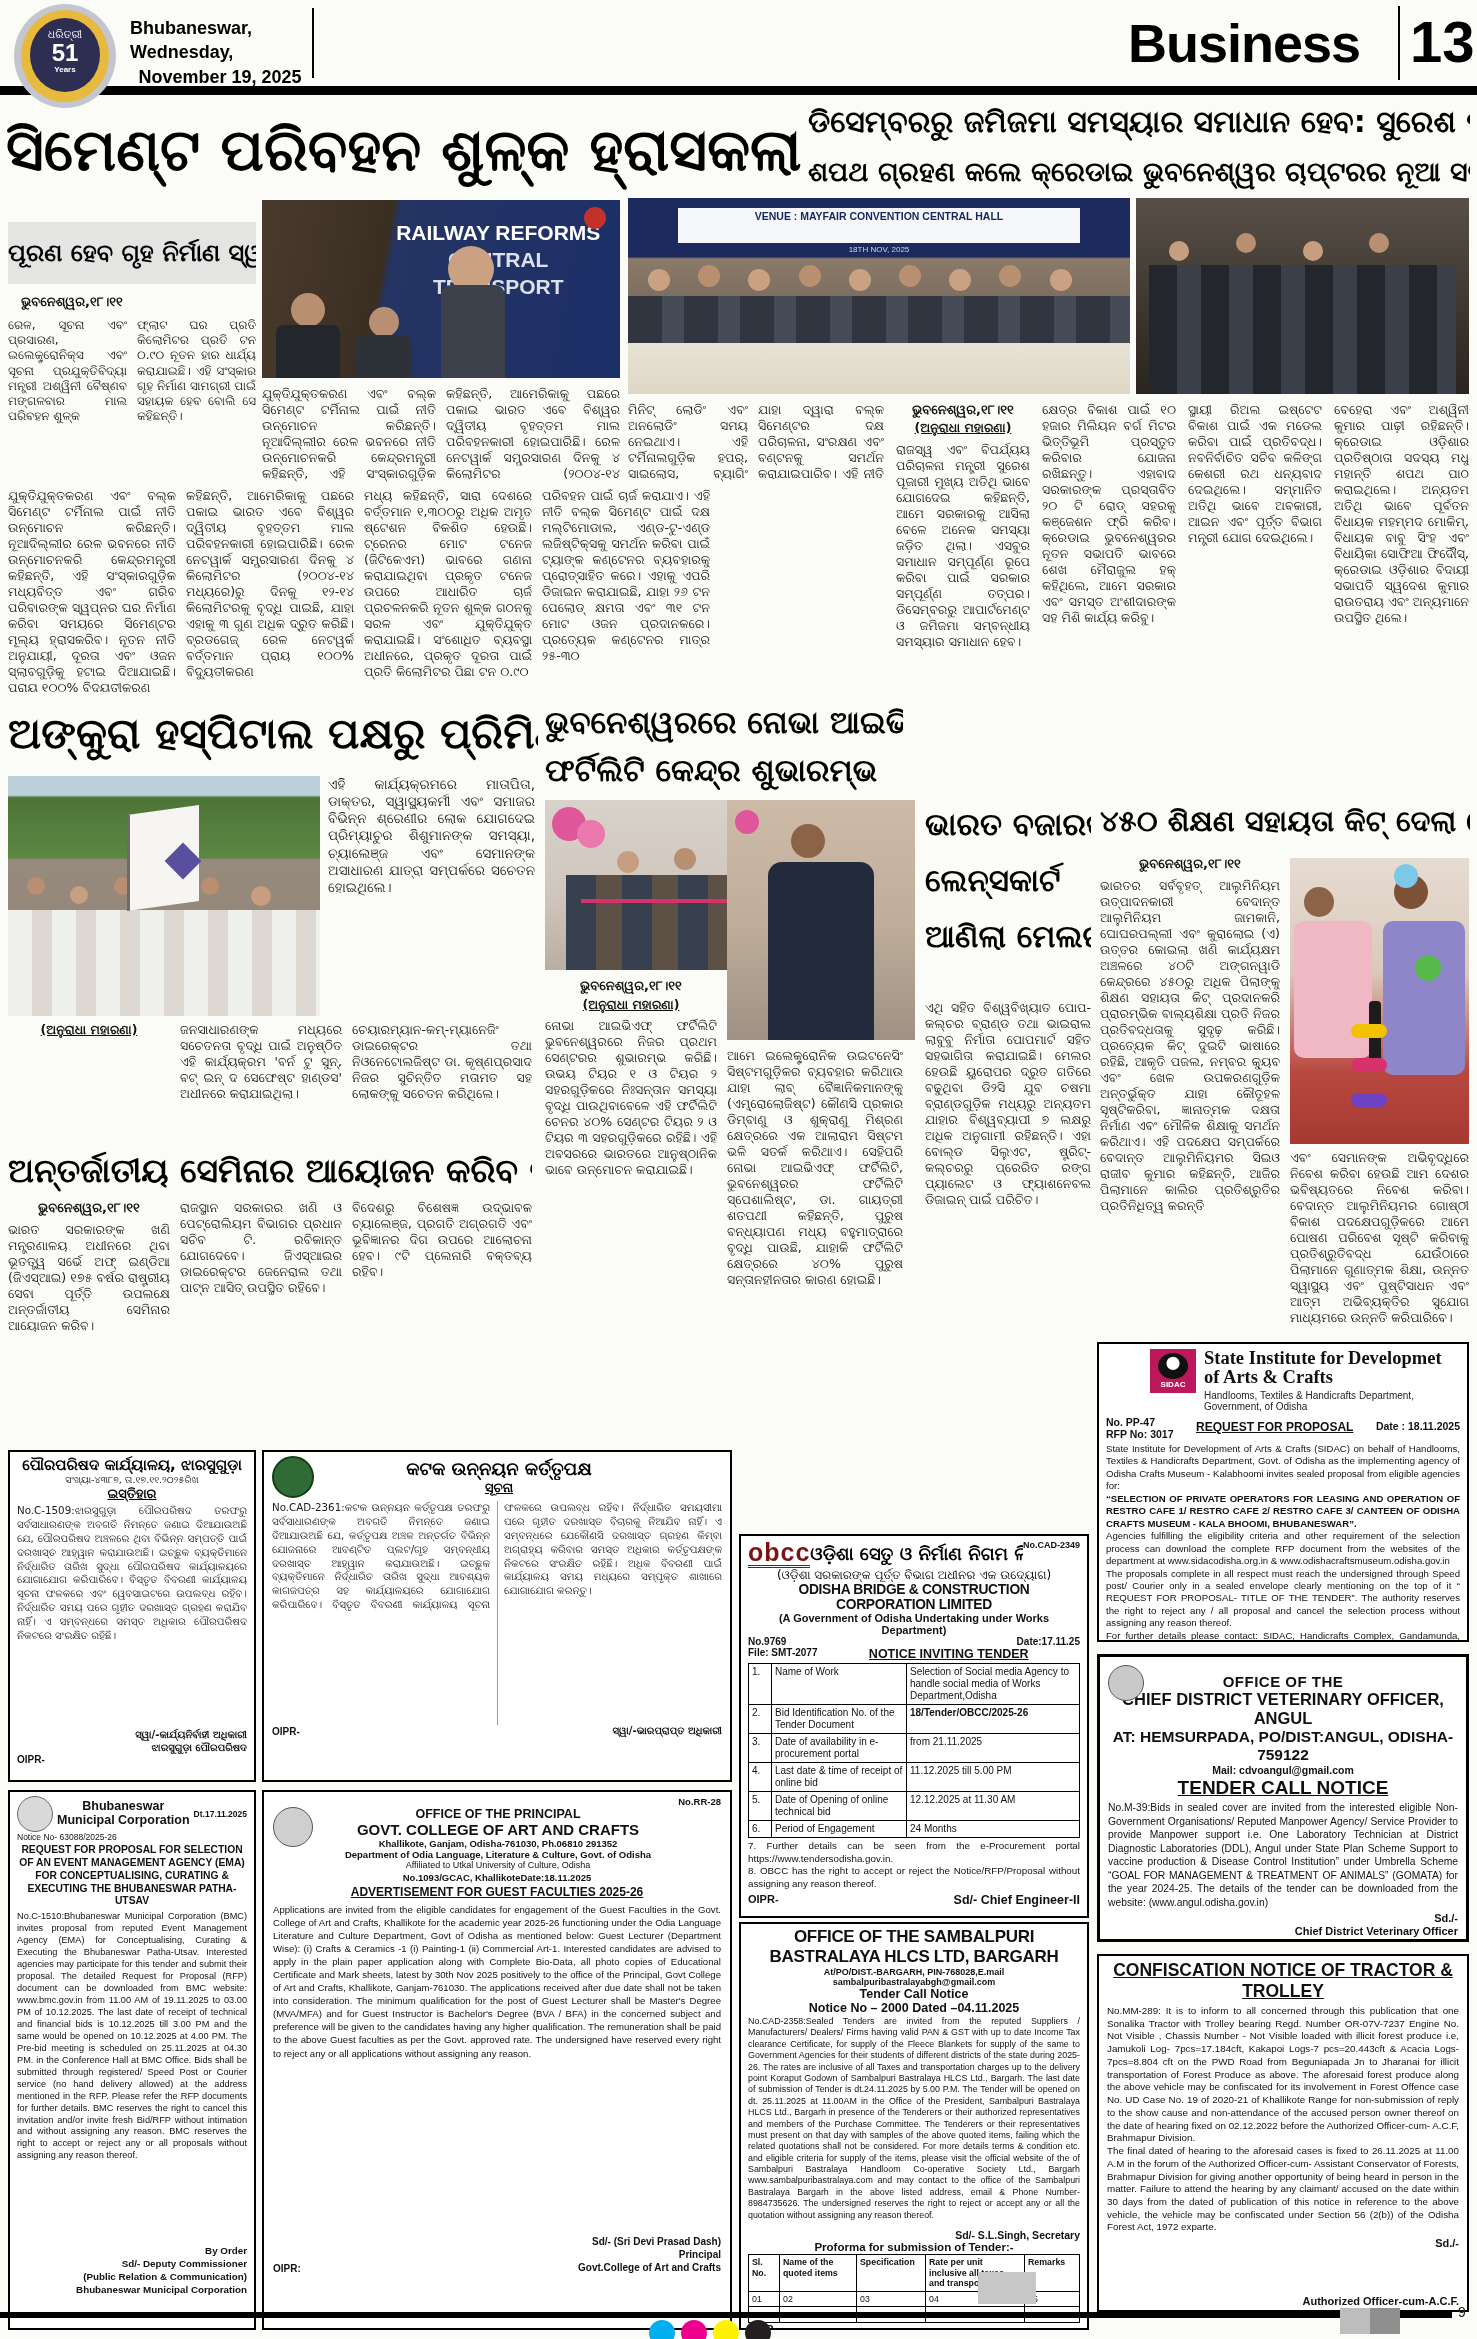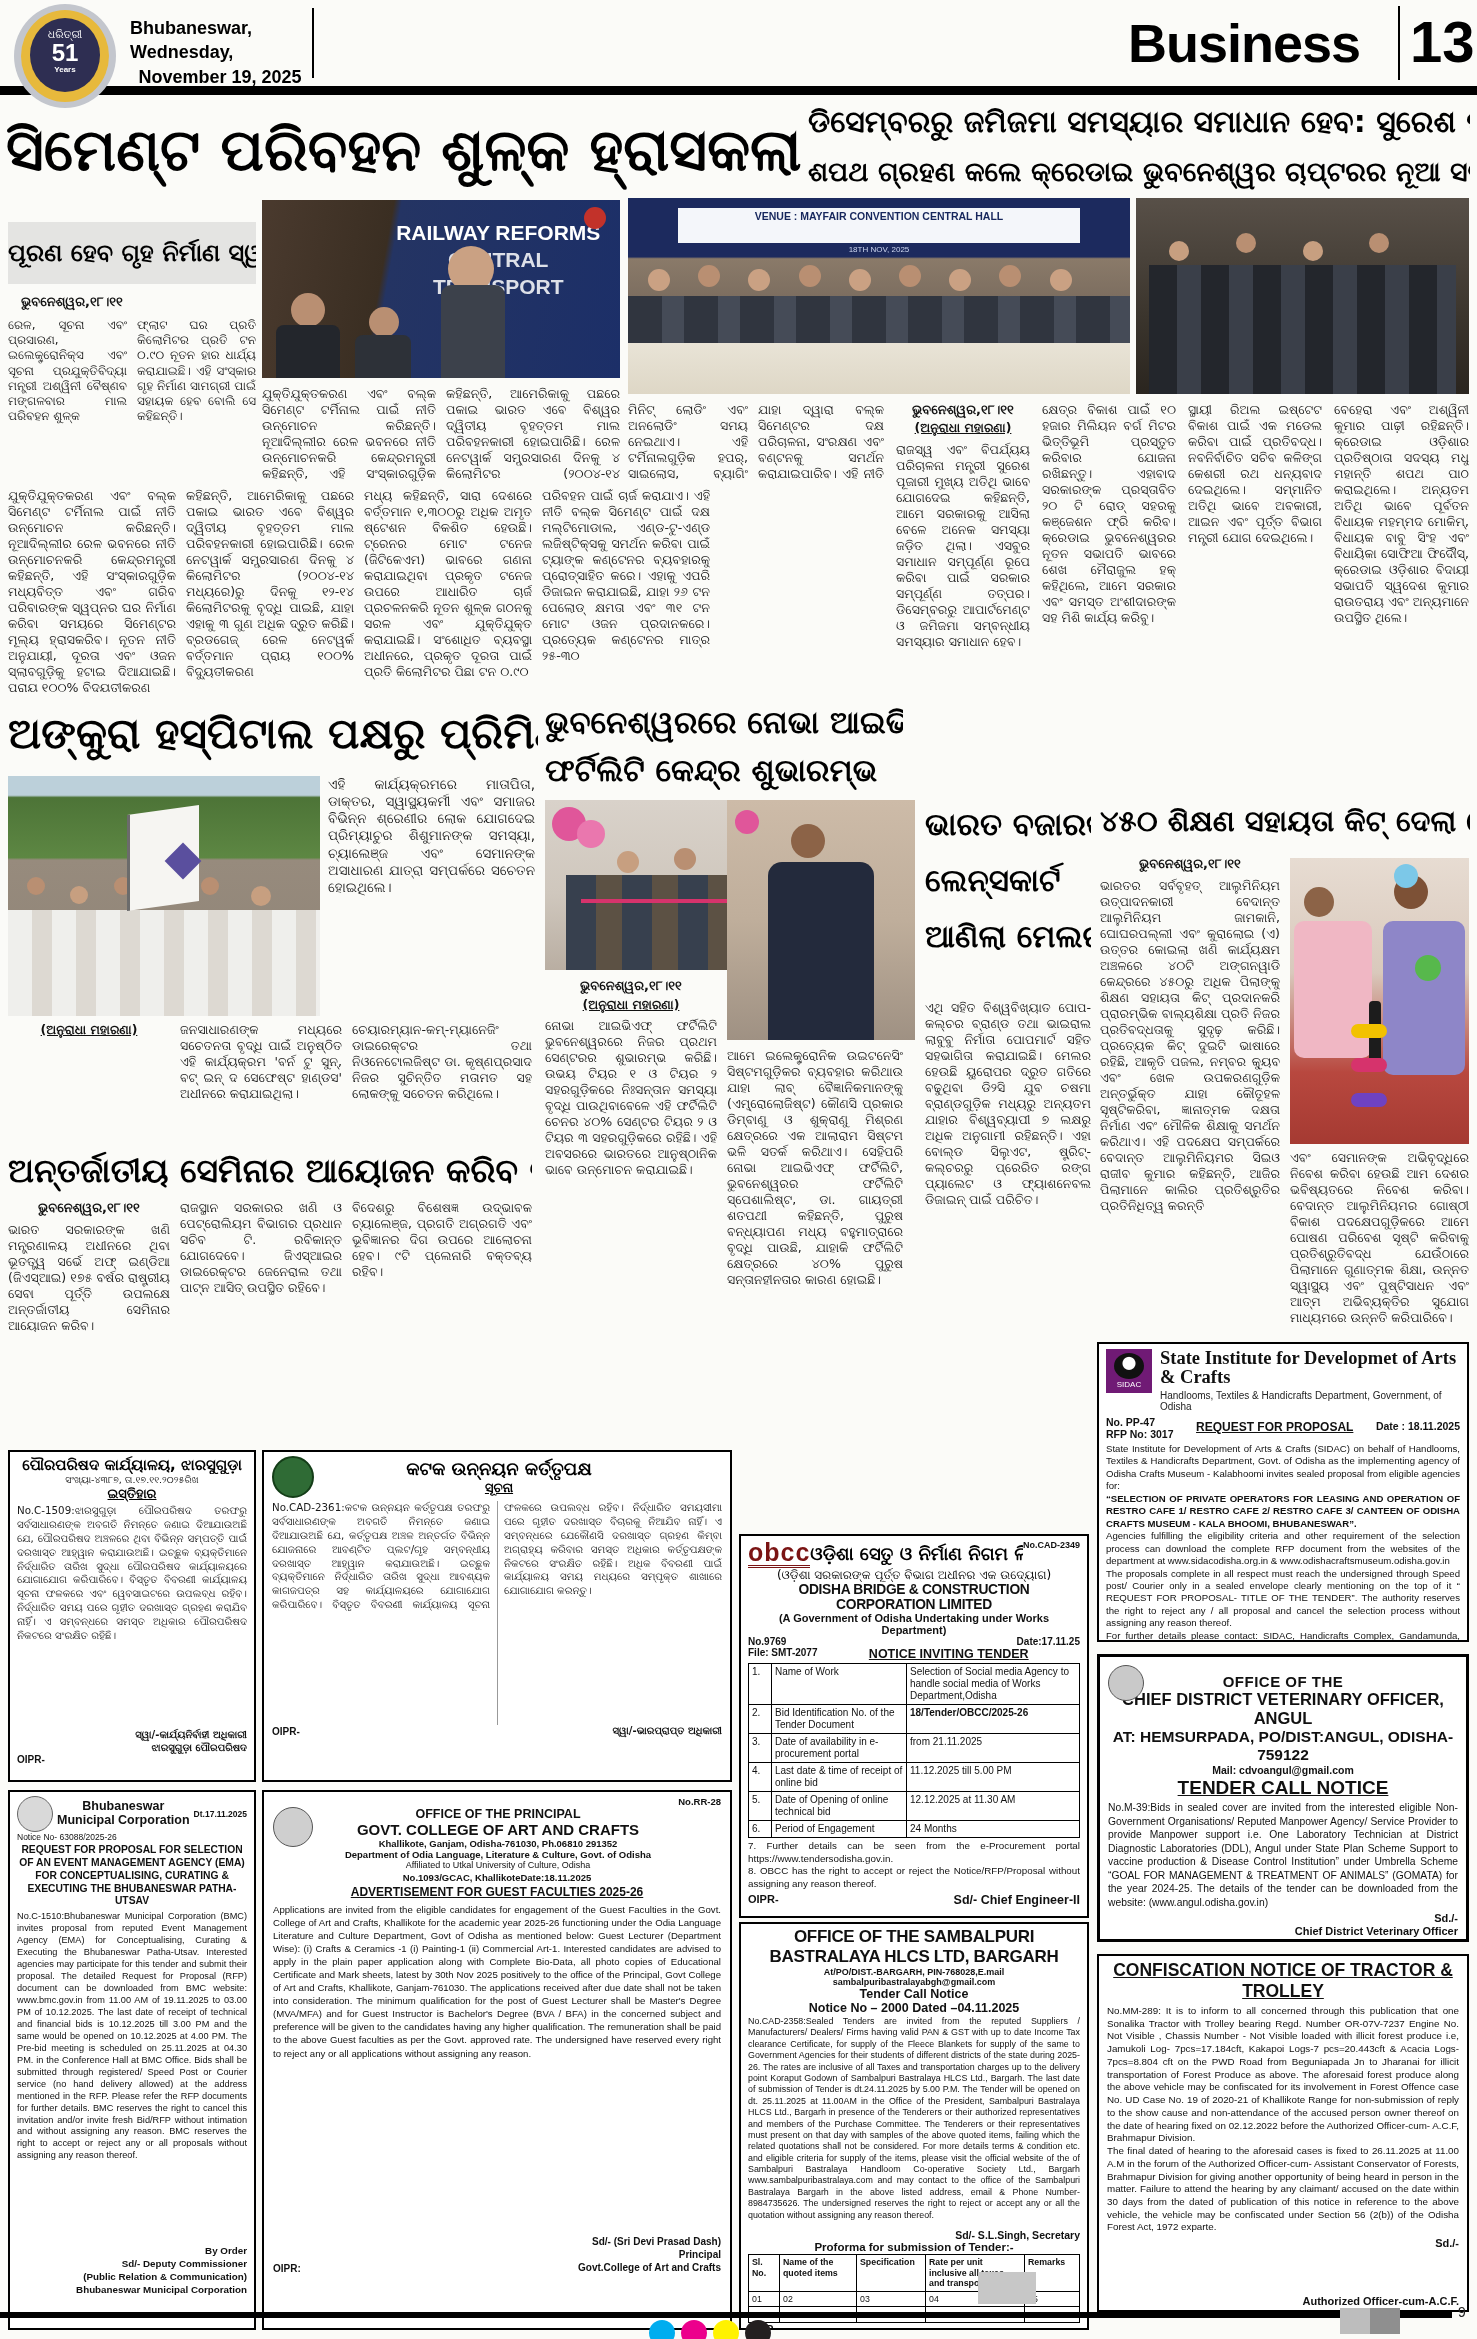--- a/index.html
+++ b/index.html
@@ -185,21 +185,21 @@
     <div class="blob" style="left:34%;top:70%;width:36px;height:14px;background:#d6336c;border-radius:8px;"></div>
     <div class="blob" style="left:34%;top:82%;width:36px;height:14px;background:#6f42c1;border-radius:8px;"></div>
     <div class="blob" style="left:70%;top:34%;width:26px;height:26px;background:#57b84c;"></div>
     <div class="blob" style="left:58%;top:2%;width:24px;height:24px;background:#7cc8e8;"></div>
   </div>
   <div class="abs jcol" style="left:1290px;top:1150px;width:179px;height:186px;">ଏବଂ ସେମାନଙ୍କ ଅଭିବୃଦ୍ଧିରେ ନିବେଶ କରିବା ହେଉଛି ଆମ ଦେଶର ଭବିଷ୍ୟତରେ ନିବେଶ କରିବା। ବେଦାନ୍ତ ଆଲୁମିନିୟମର ଗୋଷ୍ଠୀ ବିକାଶ ପଦକ୍ଷେପଗୁଡ଼ିକରେ ଆମେ ପୋଷଣ ପରିବେଶ ସୃଷ୍ଟି କରିବାକୁ ପ୍ରତିଶ୍ରୁତିବଦ୍ଧ ଯେଉଁଠାରେ ପିଲାମାନେ ଗୁଣାତ୍ମକ ଶିକ୍ଷା, ଉନ୍ନତ ସ୍ୱାସ୍ଥ୍ୟ ଏବଂ ପୁଷ୍ଟିସାଧନ ଏବଂ ଆତ୍ମ ଅଭିବ୍ୟକ୍ତିର ସୁଯୋଗ ମାଧ୍ୟମରେ ଉନ୍ନତି କରିପାରିବେ।</div>
 
   <div class="ad" style="left:1097px;top:1342px;width:372px;height:300px;border-width:2px;">
     <div style="padding:5px 7px;">
       <div style="display:flex;align-items:flex-start;">
-        <div style="width:46px;height:42px;background:#701a75;color:#fff;font-size:8px;font-weight:400;text-align:center;line-height:1;padding-top:2px;flex:0 0 auto;">
+        <div style="width:46px;height:42px;background:#be185d;color:#fff;font-size:8px;font-weight:700;text-align:center;line-height:1;padding-top:2px;flex:0 0 auto;margin-left:44px;">
           <div style="width:30px;height:26px;margin:2px auto;background:radial-gradient(circle at 50% 40%, #fff 0 6px, #111 7px);border-radius:50%;"></div>
           <span>SIDAC</span>
         </div>
         <div style="flex:1;margin-left:8px;">
           <div class="b" style="font-family:'Liberation Serif',serif;font-size:18.5px;line-height:1.05;">State Institute for Developmet of Arts &amp; Crafts</div>
           <div style="font-size:10px;color:#222;margin-top:2px;">Handlooms, Textiles &amp; Handicrafts Department, Government, of Odisha</div>
         </div>
       </div>
       <div style="display:flex;justify-content:space-between;margin-top:4px;font-size:10.5px;font-weight:700;">
         <div>

